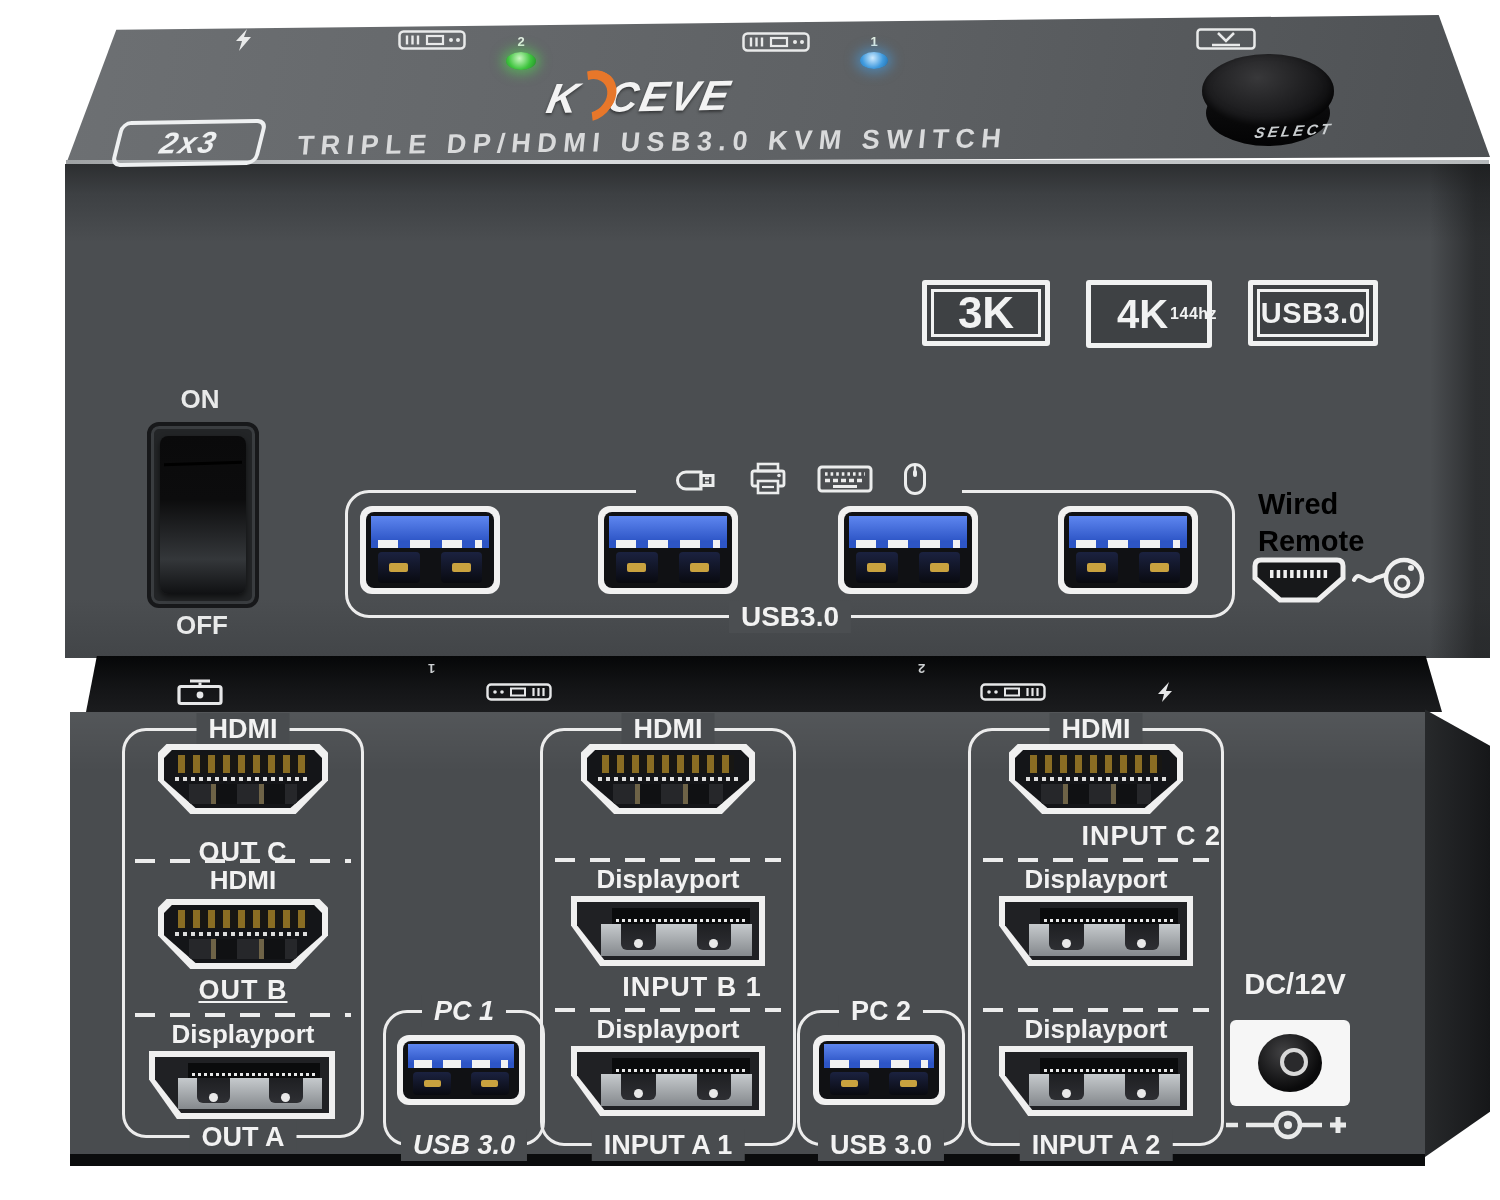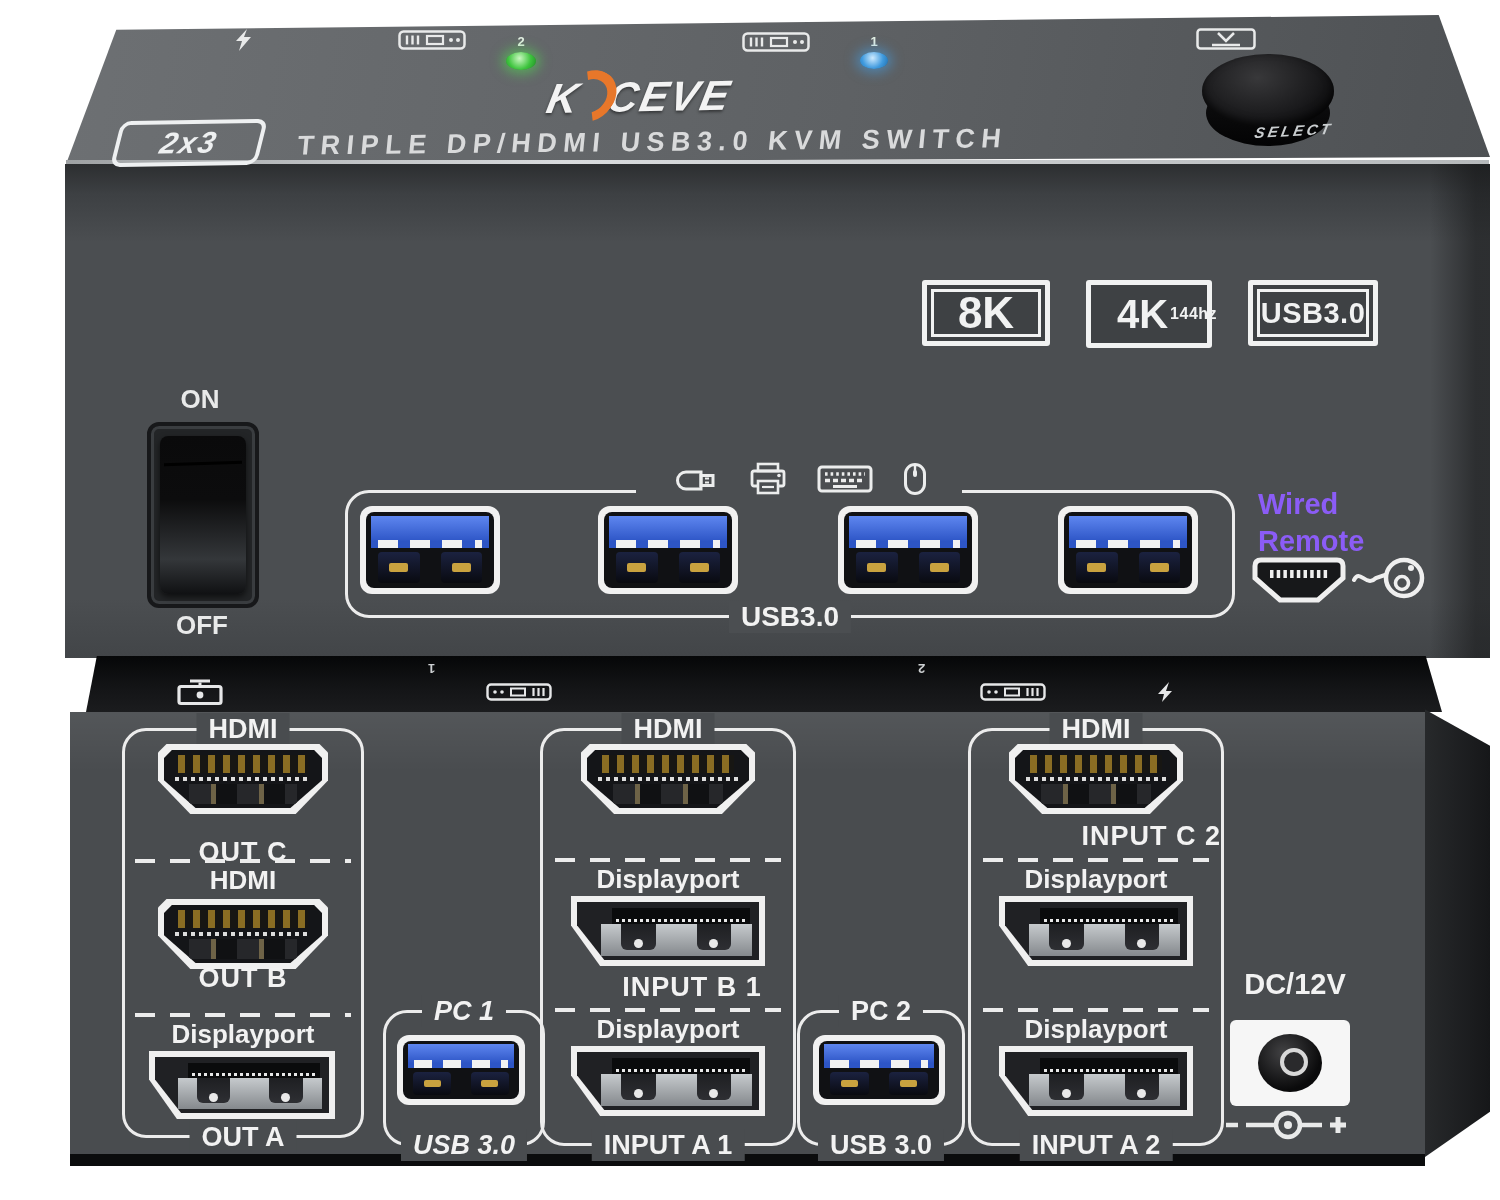--- a/index.html
+++ b/index.html
@@ -135,21 +135,21 @@
   .dp-slot::after{content:"";position:absolute;left:3%;right:3%;bottom:2px;height:3px;
     background:repeating-linear-gradient(90deg,#e8e8e8 0 3px,transparent 3px 6px);}
   .dp-body{position:absolute;left:13%;right:4%;top:38%;bottom:7%;
     background:linear-gradient(180deg,#c6cacd 0%,#85898d 100%);
     display:flex;justify-content:space-around;align-items:flex-start;}
   .dp-pin{width:23%;height:80%;border-radius:0 0 6px 6px;position:relative;
     background:linear-gradient(180deg,#1e1f22,#2e2f33);}
   .dp-pin::after{content:"";position:absolute;left:50%;bottom:5%;width:9px;height:9px;
     margin-left:-4.5px;border-radius:50%;background:#e9e9e9;}
 
-  .wr-text{color:#8b5cf6;font-size:29px;font-weight:bold;line-height:37px;}
+  .wr-text{color:#000000;font-size:29px;font-weight:bold;line-height:37px;}
 
   
   .strip{
     left:86px;top:656px;width:1356px;height:56px;
     background:linear-gradient(180deg,#060708,#131416 55%,#1b1c1e);
     clip-path:polygon(0.8% 0,98.8% 0,100% 100%,0 100%);
   }
   .rear-panel{left:70px;top:712px;width:1355px;height:442px;background:#494c4f;}
   .rear-panel::before{content:"";position:absolute;inset:0;
     background:linear-gradient(180deg,rgba(255,255,255,.06),transparent 60px);}
@@ -237,21 +237,21 @@
 
 <div class="abs knob">
   <div class="base"></div>
     <div class="cap"></div>
 </div>
 <div class="abs select-lbl">SELECT</div>
 
 <div class="abs model-badge">2x3</div>
 <div class="abs deck-title">TRIPLE DP/HDMI USB3.0 KVM SWITCH</div>
 
-<div class="abs feat-badge feat-double b8k">8K</div>
+<div class="abs feat-badge feat-double b8k">3K</div>
 <div class="abs feat-badge b4k">
   <span class="big">4K</span>
   <svg width="16" height="30" viewBox="0 0 16 30">
     <polyline points="14,3 3,15 14,27" fill="none" stroke="#f1f2f2" stroke-width="6"></polyline>
   </svg>
   <span class="sub">144hz</span>
 </div>
 <div class="abs feat-badge feat-double busb">USB3.0</div>
 
 <div class="abs pw-lbl" style="left:145px;top:384px;">ON</div>
@@ -401,21 +401,21 @@
   <div class="pname" style="top:106px;">OUT C</div>
   <div class="dash" style="left:10px;right:10px;top:128px;"></div>
   <div class="typ" style="top:134px;">HDMI</div>
   <div class="hdmi-port" style="left:33px;top:168px;width:170px;height:70px;">
     <div class="hdmi-in">
         <div class="hdmi-pins"></div>
         <div class="hdmi-dotline"></div>
         <div class="hdmi-low"></div>
       </div>
   </div>
-  <div class="pname" style="top:232px;">OUT B</div>
+  <div class="pname" style="top:244px;text-decoration:underline;">OUT B</div>
   <div class="dash" style="left:10px;right:10px;top:282px;"></div>
   <div class="typ" style="top:288px;">Displayport</div>
   <div class="dp-port" style="left:24px;top:320px;width:186px;height:68px;">
     <div class="dp-in">
         <div class="dp-slot"></div>
         <div class="dp-body">
           <span class="dp-pin"></span>
           <span class="dp-pin"></span>
         </div>
       </div>

